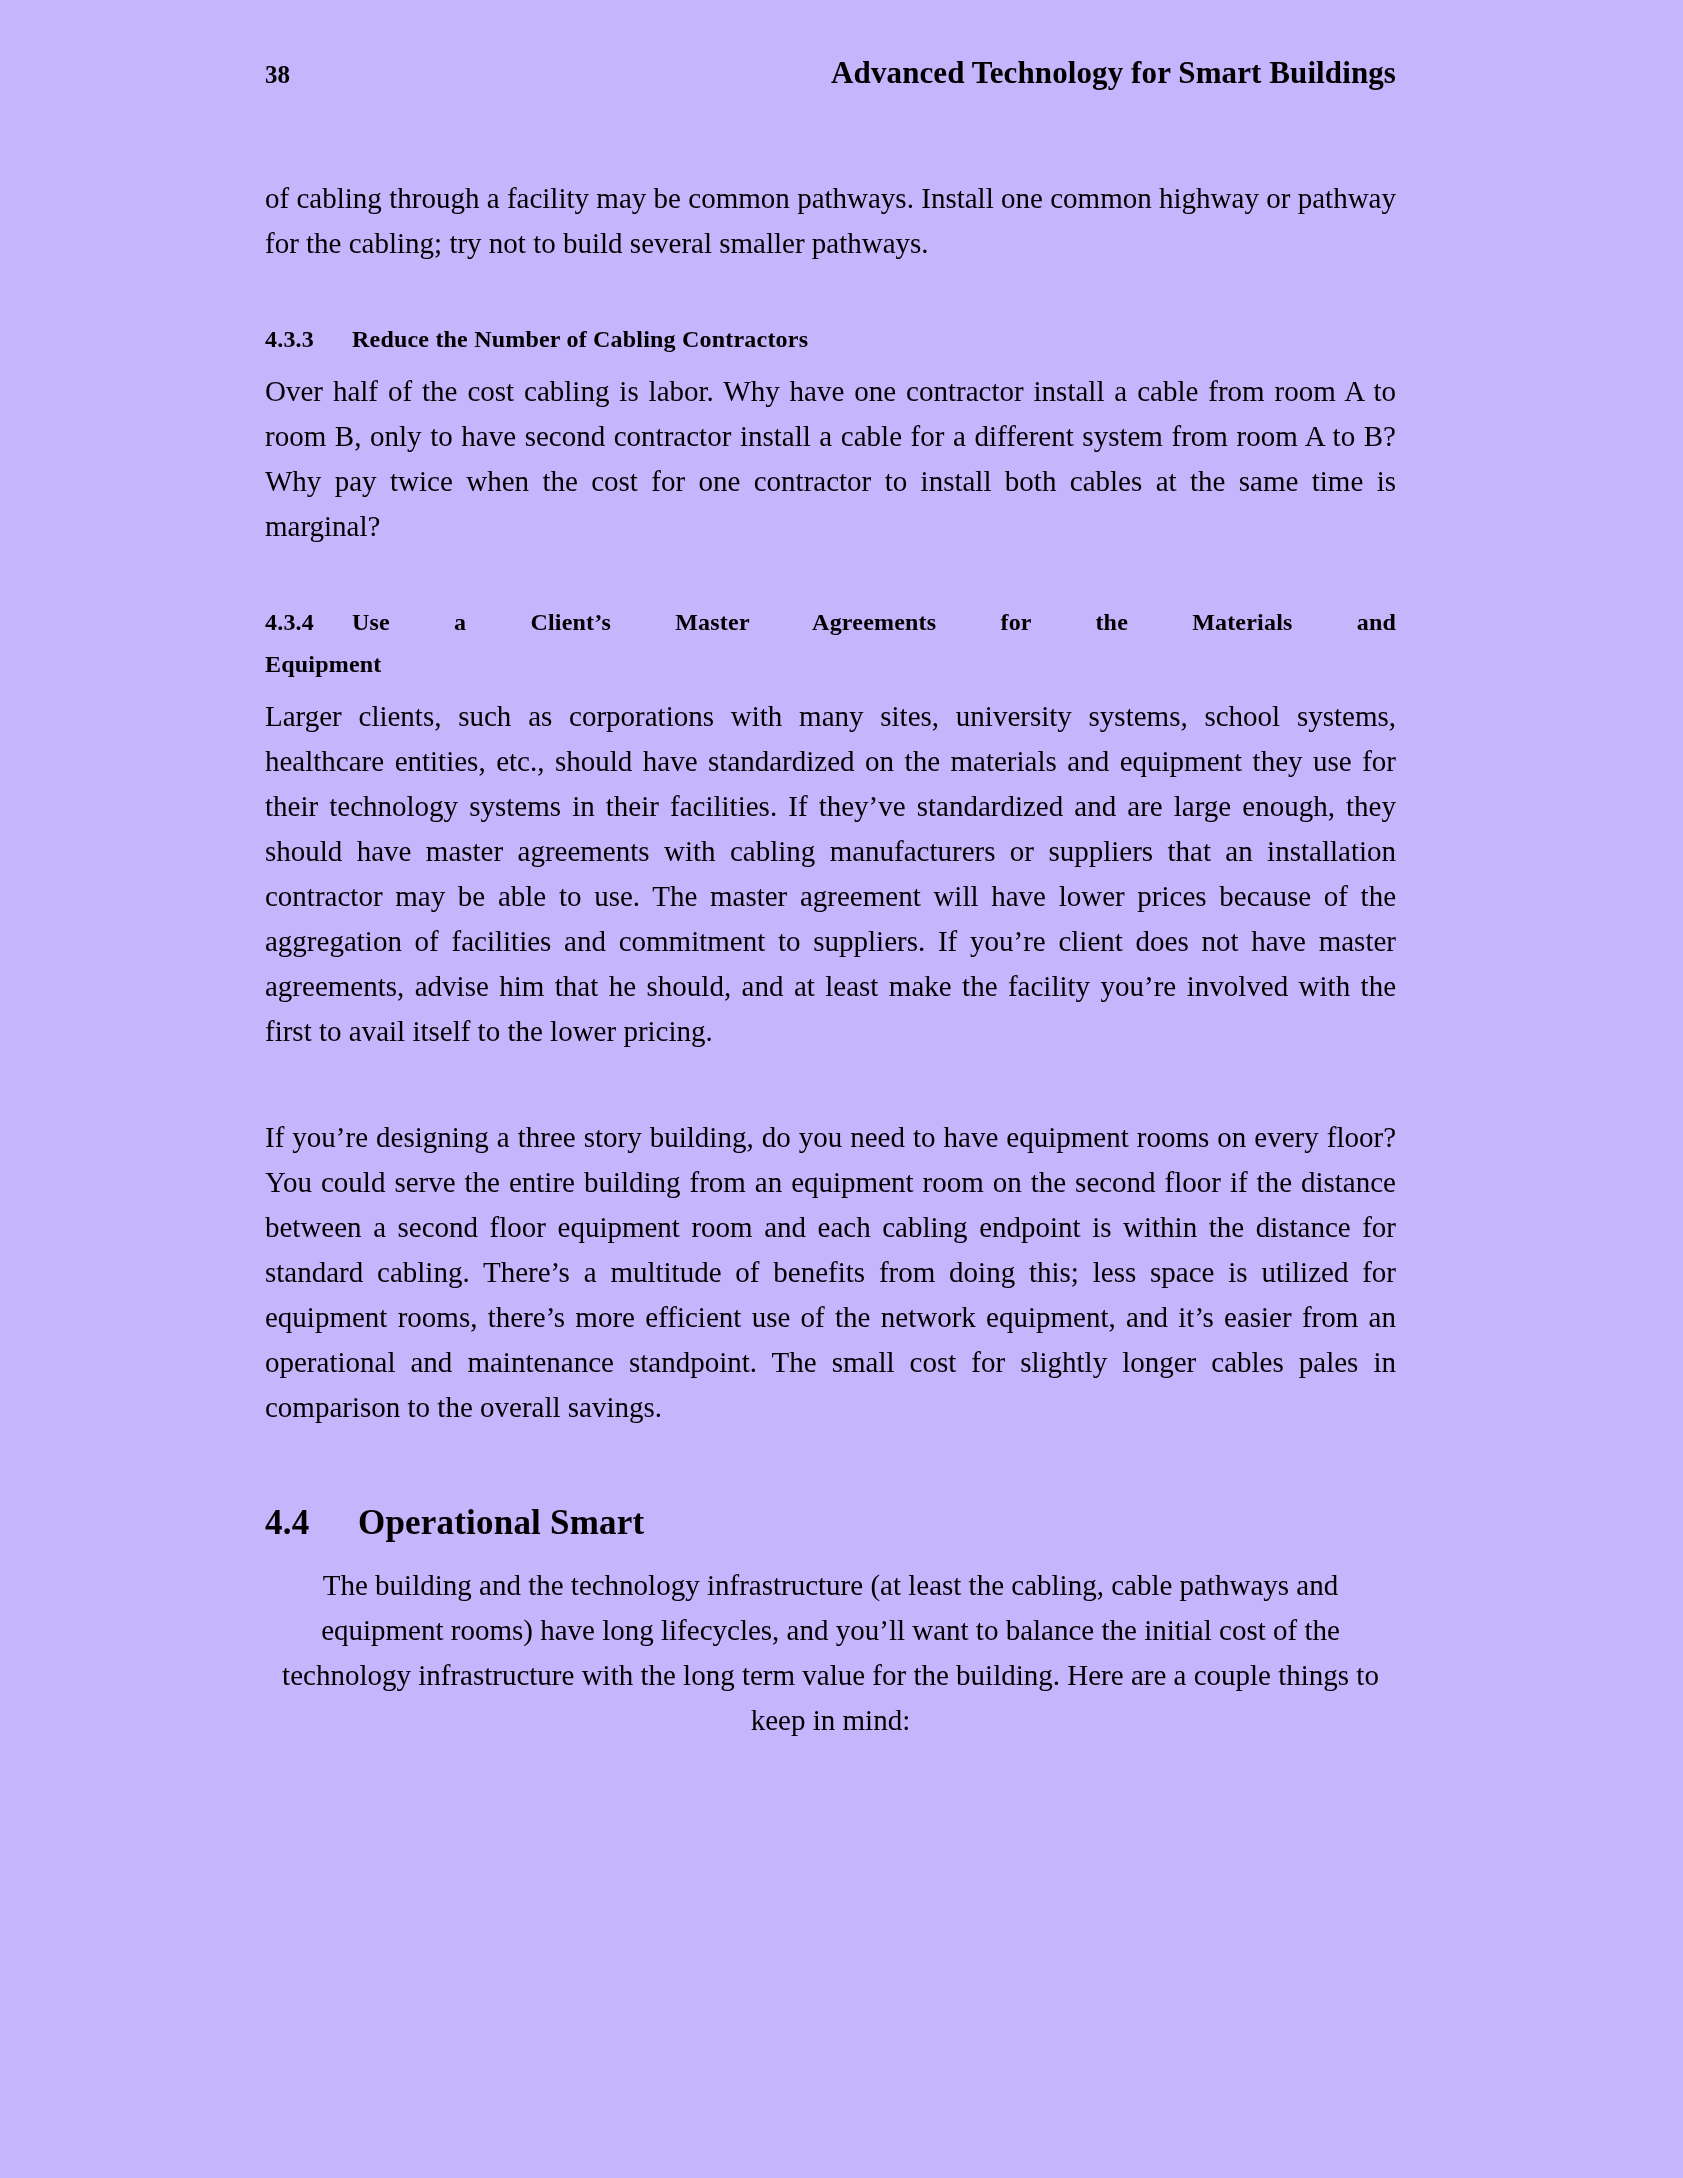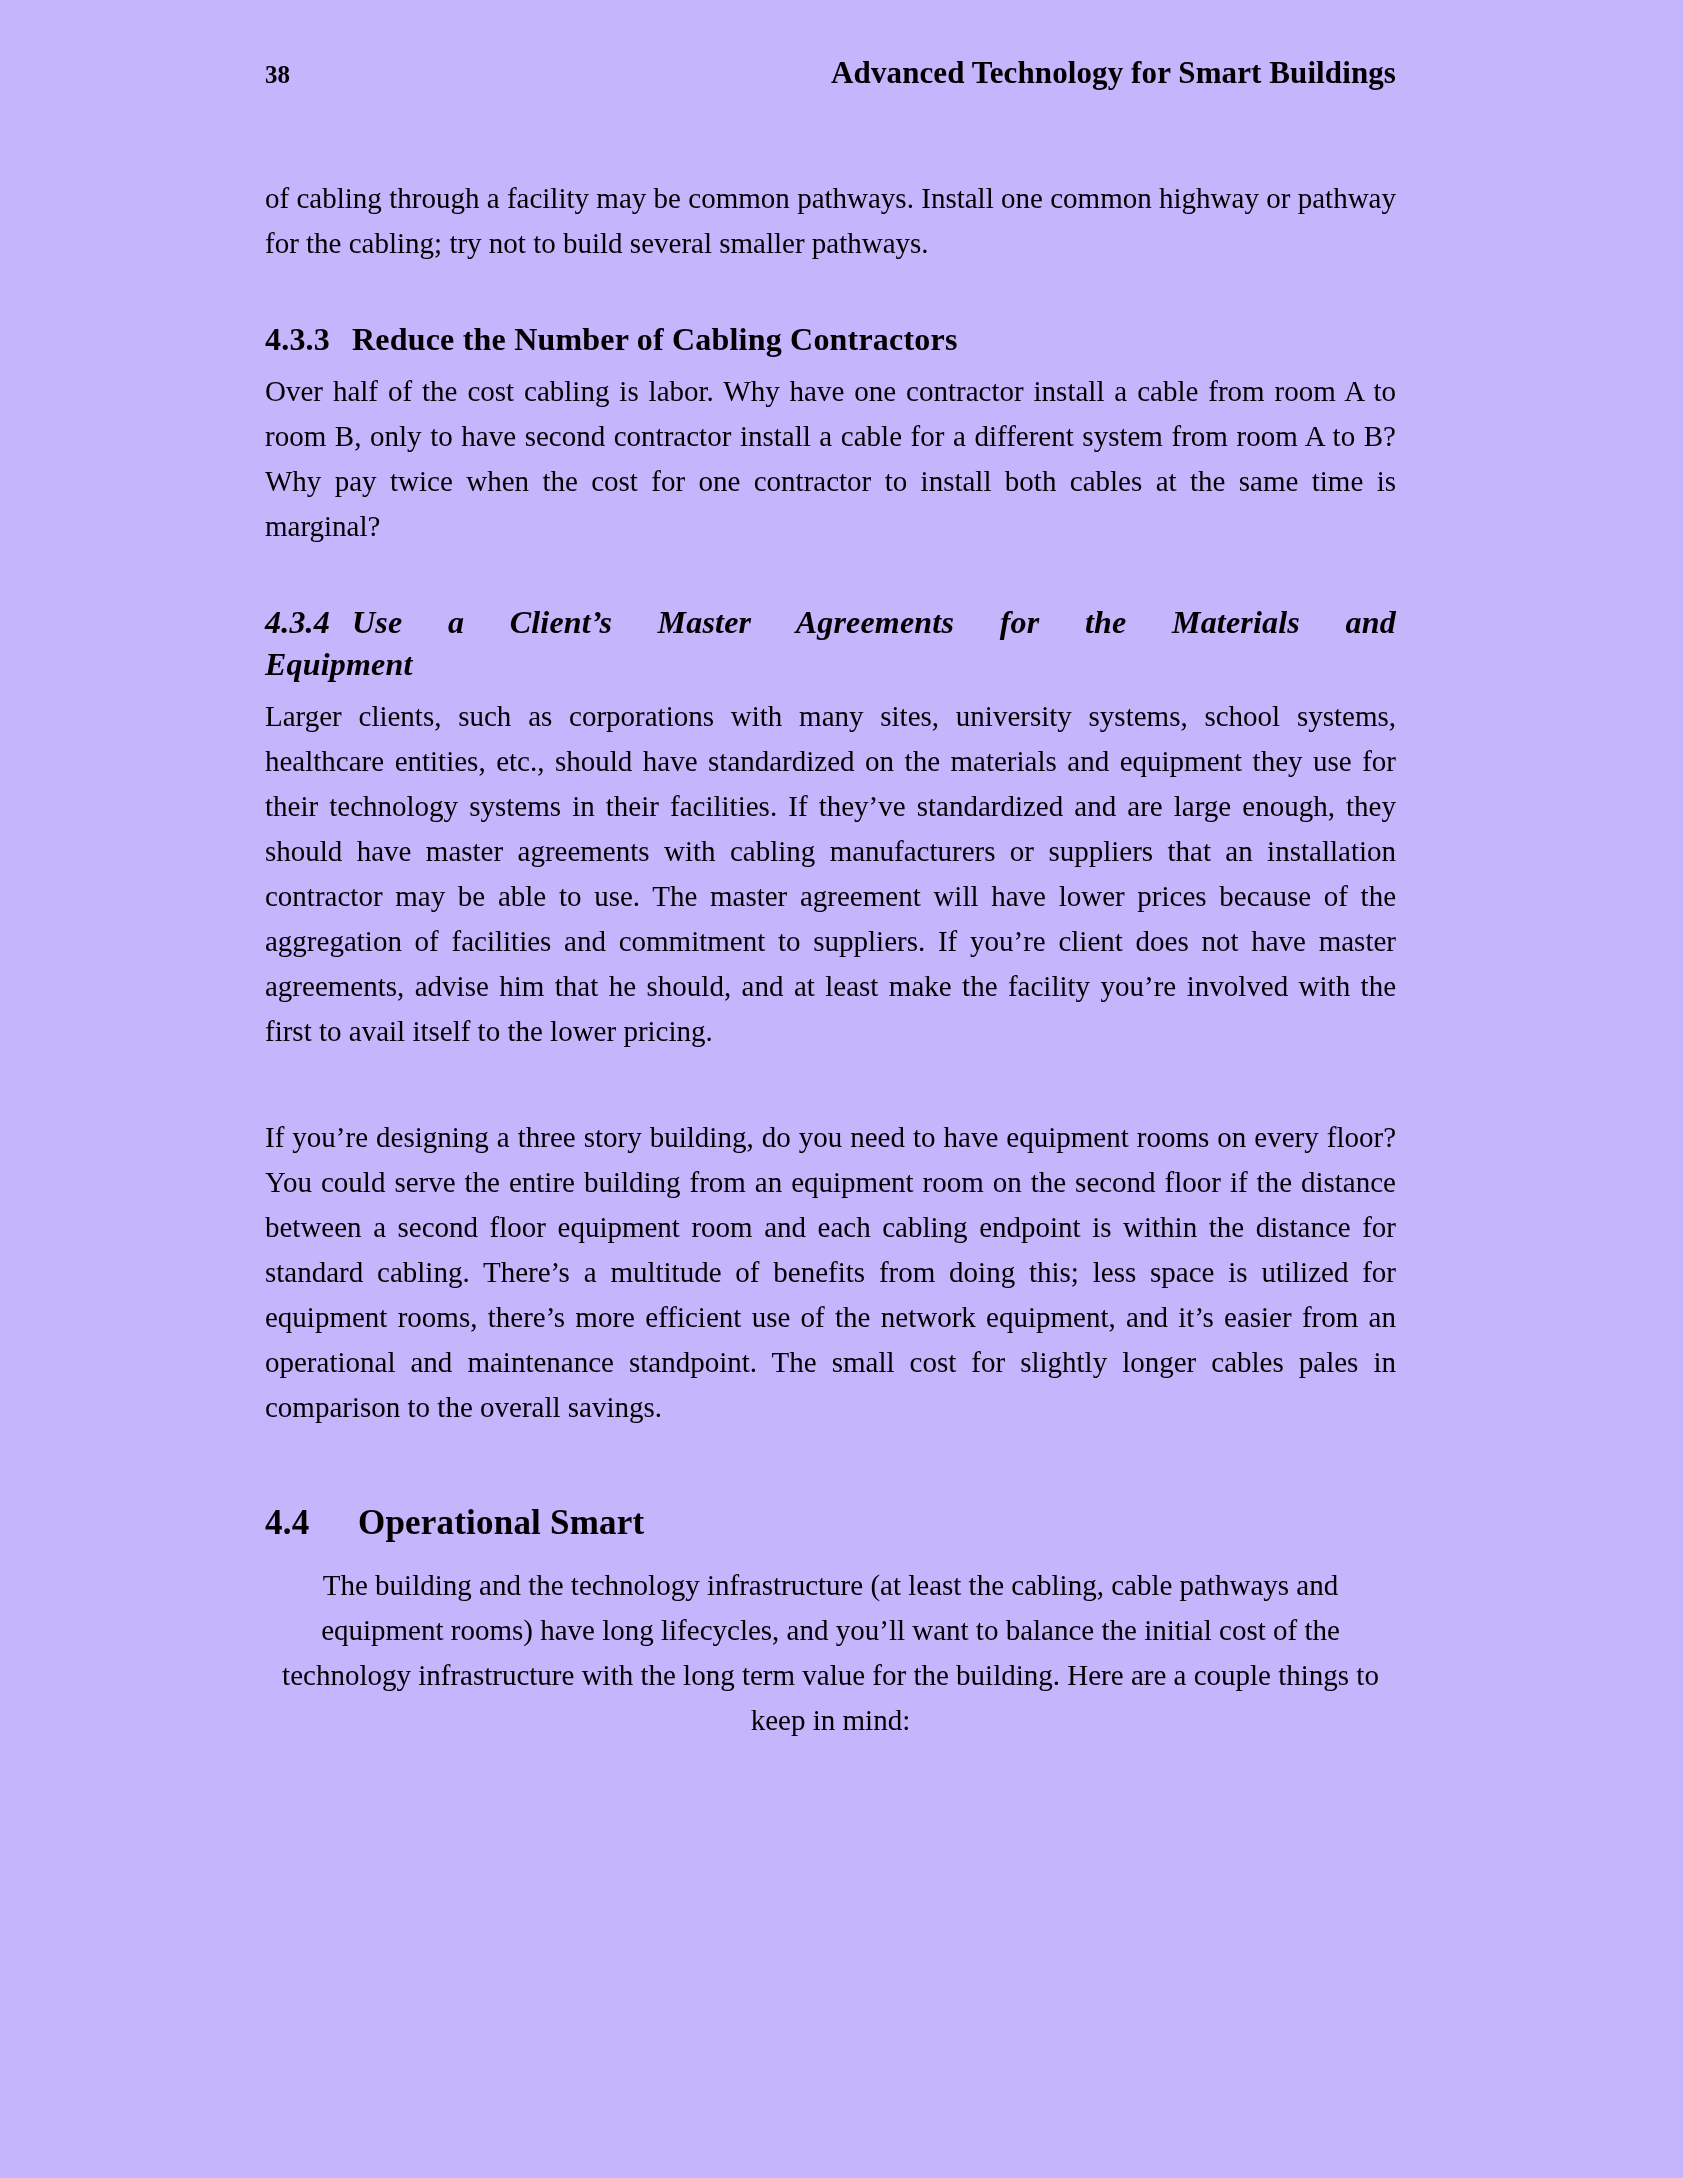--- a/index.html
+++ b/index.html
@@ -55,37 +55,36 @@
     text-align: justify;
     text-justify: inter-word;
     hyphens: manual;
     -webkit-hyphens: manual;
   }
   p.body.last-left {
     text-align: center;
   }
   h3.sub {
     margin: 0;
-    font-size: 32px;
+    font-size: 24px;
     line-height: 42px;
     font-weight: bold;
     text-align: left;
     letter-spacing: 0.2px;
   }
   h3.sub .num {
     display: inline-block;
     min-width: 87px;
   }
   h3.sub.justified {
     text-align: justify;
     text-justify: inter-word;
   }
   h3.sub.justified .jline {
     display: block;
-    font-style: italic;
   }
   h3.sub.justified .jline.stretch {
     text-align: justify;
     text-align-last: justify;
   }
   h2.major {
     margin: 0;
     font-size: 35px;
     line-height: 48px;
     font-weight: bold;

